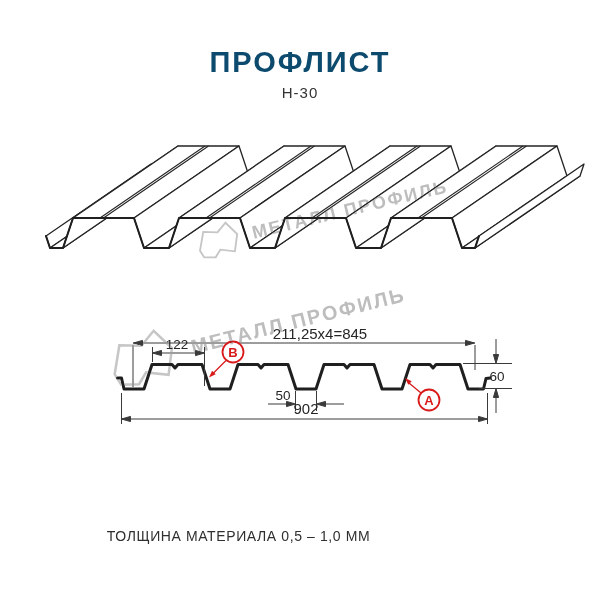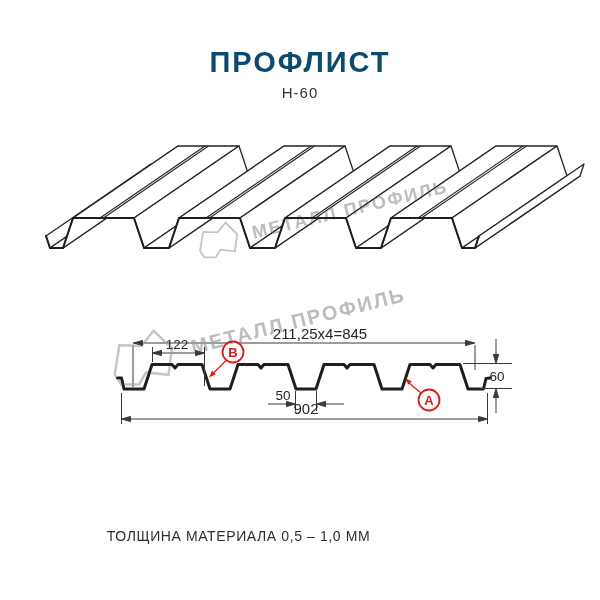--- a/index.html
+++ b/index.html
@@ -22,21 +22,21 @@
   .dim-text{font-size:15px;fill:#262626;}
   .dim-text-sm{font-size:13.5px;fill:#262626;}
   .callout-letter{font-size:13px;font-weight:700;}
 </style>
 </head>
 <body>
 
 <div class="stage">
 
   <div class="title">ПРОФЛИСТ</div>
-  <div class="subtitle">Н-60</div>
+  <div class="subtitle">Н-30</div>
 
   <svg class="diagram" width="600" height="600" viewBox="0 0 600 600">
 
     <g id="iso">
         <polygon points="46,236 50,248 155,176 151,164" fill="#fff" stroke="#252525" stroke-width="1.3" stroke-linejoin="round"></polygon>
         <polygon points="50,248 63,248 168,176 155,176" fill="#fff" stroke="#252525" stroke-width="1.3" stroke-linejoin="round"></polygon>
         <polygon points="63,248 73,218 178,146 168,176" fill="#fff" stroke="#252525" stroke-width="1.3" stroke-linejoin="round"></polygon>
         <polygon points="73,218 134,218 239,146 178,146" fill="#fff" stroke="#252525" stroke-width="1.3" stroke-linejoin="round"></polygon>
         <line x1="100" y1="218" x2="205" y2="146" stroke="#252525" stroke-width="1.1"></line>
         <line x1="103.5" y1="218" x2="208.5" y2="146" stroke="#252525" stroke-width="1.1"></line>

